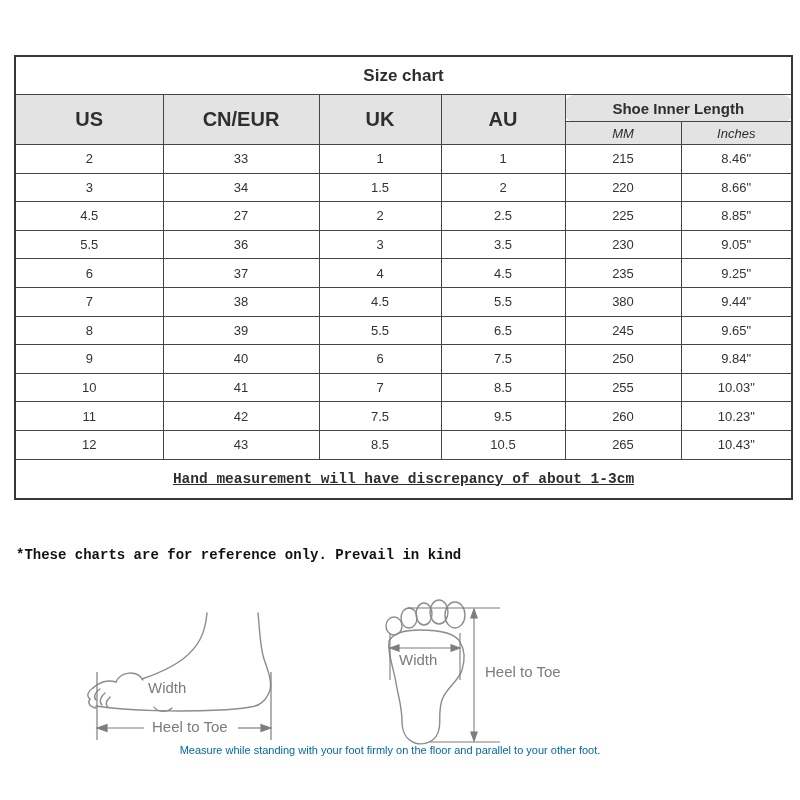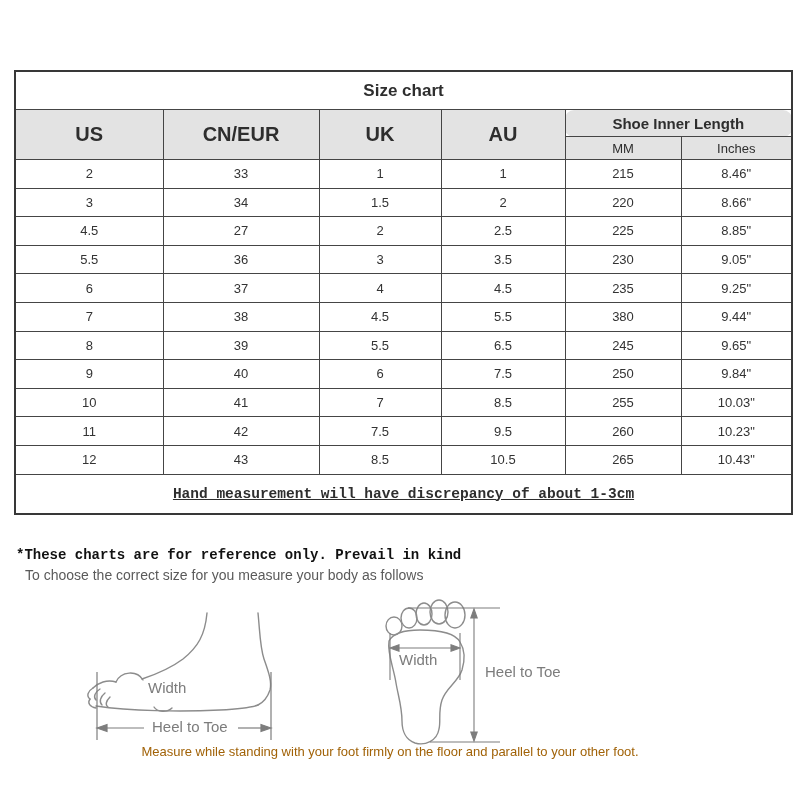--- a/index.html
+++ b/index.html
@@ -3,40 +3,40 @@
 <meta charset="utf-8">
 <style>
   html,body { margin:0; padding:0; background:#ffffff; }
   .page {
     position:relative; width:800px; height:800px; background:#fff;
     font-family:"Liberation Sans", sans-serif; overflow:hidden;
   }
 
   
   table.size-table {
-    position:absolute; left:14px; top:70px; width:777px;
+    position:absolute; left:14px; top:55px; width:777px;
     border-collapse:collapse; table-layout:fixed;
     border:2px solid #383838;
     padding-left:42px;
   }
   table.size-table th, table.size-table td {
     border:1px solid #454545;
     text-align:center; vertical-align:middle;
     color:#2e2e2e; padding:0;
     overflow:hidden; white-space:nowrap;
   }
   td.title-cell {
     height:37px; font-size:17px; font-weight:bold; color:#1c1c1c;
     background:#ffffff;
   }
   th.col-head {
     background:#e3e3e3; font-size:20px; font-weight:bold; color:#222;
   }
   th.group-head { background:#e3e3e3; font-size:15px; font-weight:bold; height:26px; color:#222;border-radius:9px; }
-  th.sub-head   { background:#e3e3e3; font-size:13px; font-weight:normal; height:22px; color:#333; }
+  th.sub-head   { background:#e3e3e3; font-size:13px; font-weight:normal; height:22px; color:#333;font-style:italic; }
   tbody.data-rows td { height:27.6px; font-size:13px; background:#fff; color:#333; }
   td.foot-note {
     height:38px; background:#fff;
     font-family:"Liberation Mono", monospace;
     font-weight:bold; font-size:14.5px; color:#111;text-decoration:underline;
   }
 
   
   .ref-note {
     position:absolute; left:16px; top:511px;
@@ -46,21 +46,21 @@
   .htm-heading {
     position:absolute; left:25px; top:540px;
     font-size:20px; font-weight:400; color:#565656;
   }
   .htm-subtitle {
     position:absolute; left:25px; top:567px;
     font-size:14px; color:#5a5a5a;
   }
   .caption {
     position:absolute; left:0; width:780px; top:744px;
-    text-align:center; font-size:13px; color:#a16207;
+    text-align:center; font-size:11px; color:#0369a1;
   }
 
   
   .diagram { position:absolute; }
   .diagram-side  { left:80px;  top:593px; width:230px; height:158px; }
   .diagram-sole  { left:375px; top:585px; width:265px; height:175px; }
   .diagram svg { display:block; }
   .diag-label {
     position:absolute; font-size:15px; color:#7c7c7c; white-space:nowrap;
   }
@@ -191,21 +191,20 @@
       </tbody>
     <tbody>
       <tr>
         <td class="foot-note" colspan="6">Hand measurement will have discrepancy of about 1-3cm</td>
       </tr>
     </tbody>
   </table>
 
   <div class="ref-note">*These charts are for reference only. Prevail in kind</div>
 
-  <div class="htm-subtitle">To choose the correct size for you measure your body as follows</div>
 
   <div class="diagram diagram-side">
     <svg width="230" height="158" viewBox="0 0 230 158">
       <g fill="none" stroke="#8c8c8c" stroke-width="1.4" stroke-linecap="round">
 
         <path d="M127,20 C125,42 118,54 103,66 C91,75 74,82 62,86"></path>
 
         <path d="M36,89 C41,78 57,77 63,87"></path>
 
         <path d="M36,89 C27,86 18,90 13,95"></path>

